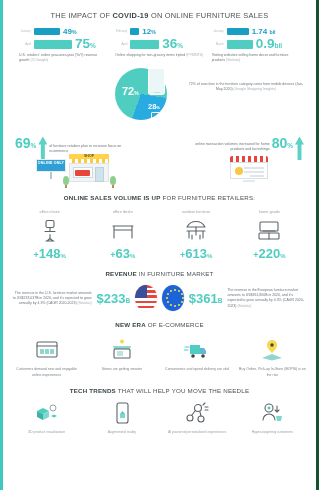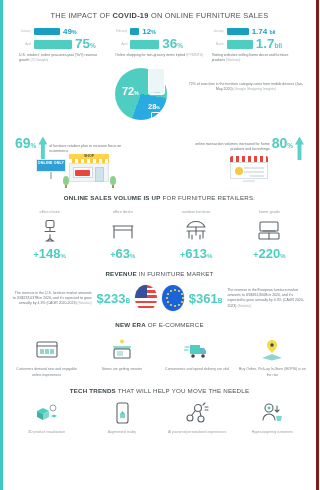--- a/index.html
+++ b/index.html
@@ -7,21 +7,21 @@
     width: 319px; height: 490px;
     font-family: "Liberation Sans", sans-serif;
     background: #ffffff;
     overflow: hidden;
   }
   #page {
     position: relative;
     width: 319px; height: 490px;
     background: #ffffff;
     border-left: 3px solid #3fc8c0;
-    border-right: 3px solid #7f1d1d;
+    border-right: 3px solid #14532d;
   }
   .h-title {
     text-align: center;
     font-size: 7.4px;
     letter-spacing: .25px;
     color: #4a5257;
     font-weight: 400;
     padding-top: 11px;
   }
   .h-title b { font-weight: 700; color: #3b4549; }
@@ -243,21 +243,21 @@
 
     <div class="stat">
       <div class="bar-line">
         <span class="bar-label">January</span>
         <span class="bar blue" style="width:22px"></span>
         <span class="bar-val"><span>1.74</span> <span class="u">bil</span></span>
       </div>
       <div class="bar-line" style="height:12px">
         <span class="bar-label">March</span>
         <span class="bar teal" style="width:26px;height:9px"></span>
-        <span class="bar-val big"><span>1.7</span><span class="u">bil</span></span>
+        <span class="bar-val big"><span>0.9</span><span class="u">bil</span></span>
       </div>
       <div class="stat-cap">
         <span>Visiting websites selling home decor and furniture products </span><span class="src">(Statista)</span>
       </div>
     </div>
   </div>
 
   <div class="pie-block">
     <div class="pie-wrap">
       <div class="pie"></div>

